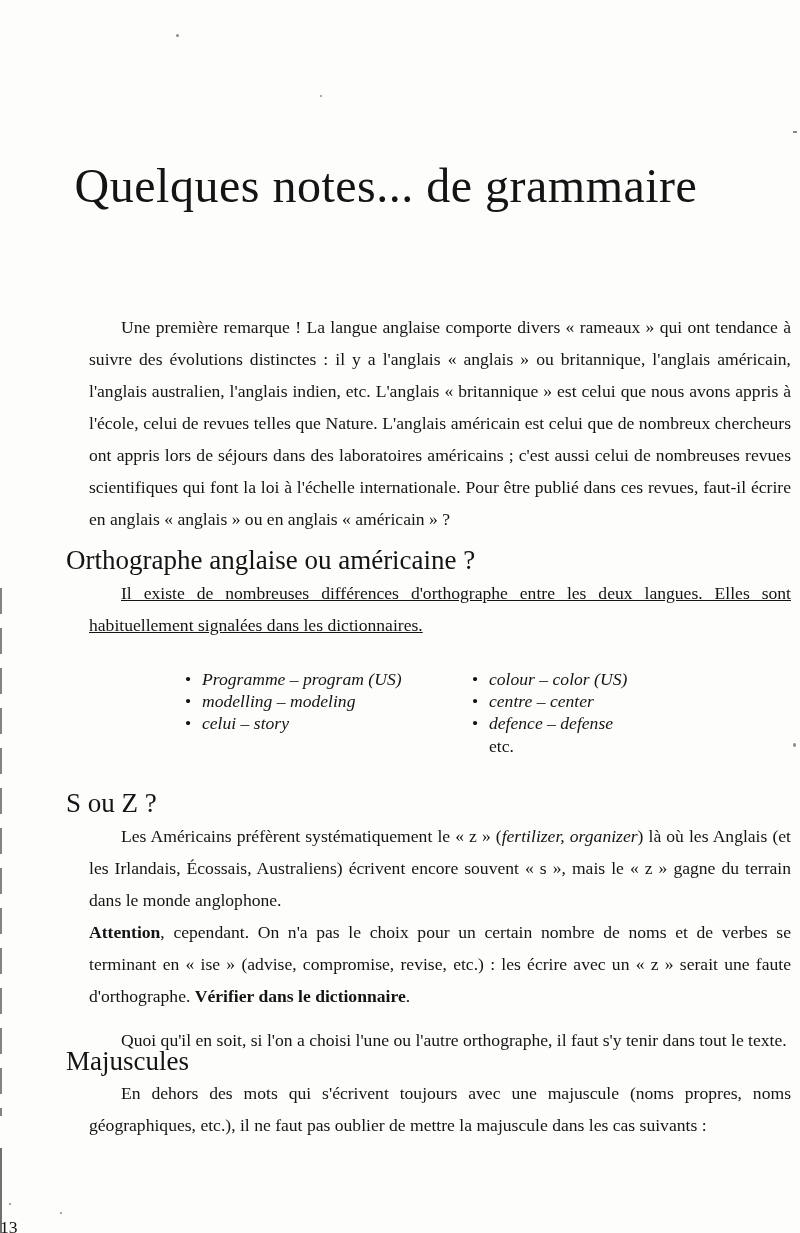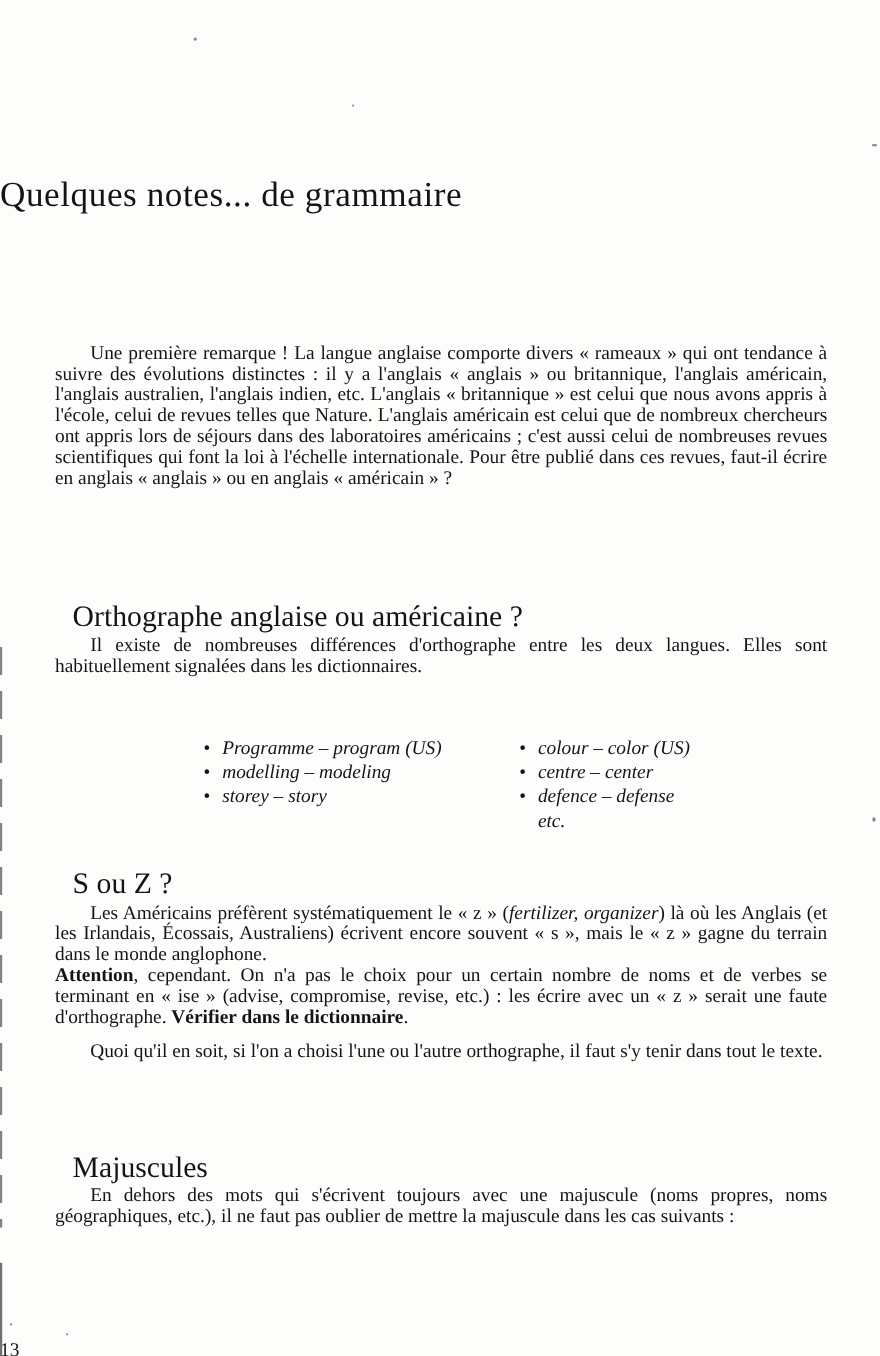--- a/index.html
+++ b/index.html
@@ -8,39 +8,39 @@
     position:relative;
     width:800px;height:1233px;
     background:#fdfdfc;
     font-family:"Liberation Serif","DejaVu Serif",serif;
     color:#141414;
     overflow:hidden;
     -webkit-font-smoothing:antialiased;
   }
   .title{
     position:absolute;top:158px;left:0;width:772px;
-    margin:0;text-align:left;
-    font-size:32px;font-weight:normal;letter-spacing:0.5px;
+    margin:0;text-align:center;
+    font-size:48px;font-weight:normal;letter-spacing:0.5px;
   }
-  .body-text{font-size:17.6px;line-height:19px;text-align:justify;}
+  .body-text{font-size:17.6px;line-height:32px;text-align:justify;margin-left:39px;}
   .para{margin:0;}
   .ind{text-indent:32px;}
   .block{position:absolute;left:50px;width:702px;}
   .heading{
     position:absolute;left:50px;margin:16px;
     font-size:27px;font-weight:normal;
   }
   .examples{position:absolute;top:668px;left:50px;width:702px;font-size:17.6px;line-height:22.2px;}
   .ex-col{position:absolute;top:0;margin:0;padding:0;list-style:none;}
   .ex-col.left{left:135px;}
   .ex-col.right{left:422px;}
   .ex-item{white-space:nowrap;}
   .blt{display:inline-block;width:17px;font-style:normal;}
   .itx{font-style:italic;}
-  .etc{padding-left:17px;font-style:italic;}
+  .etc{padding-left:17px;}
   .b{font-weight:bold;}
   .i{font-style:italic;}
   .pageno{
     position:absolute;top:1217px;left:0;width:784px;margin:0;
     text-align:left;font-size:17.6px;
   }
   
   .edge-ticks{
     position:absolute;left:0;top:588px;width:2px;height:528px;
     background:repeating-linear-gradient(to bottom,#5a5a5a 0 26px,transparent 26px 40px);
@@ -61,29 +61,29 @@
 <div class="page">
 
   <h1 class="title">Quelques notes... de grammaire</h1>
 
   <div class="block body-text" style="top:311px;">
     <p class="para ind">Une première remarque ! La langue anglaise comporte divers « rameaux » qui ont tendance à suivre des évolutions distinctes : il y a l'anglais « anglais » ou britannique, l'anglais américain, l'anglais australien, l'anglais indien, etc. L'anglais « britannique » est celui que nous avons appris à l'école, celui de revues telles que Nature. L'anglais américain est celui que de nombreux chercheurs ont appris lors de séjours dans des laboratoires américains ; c'est aussi celui de nombreuses revues scientifiques qui font la loi à l'échelle internationale. Pour être publié dans ces revues, faut-il écrire en anglais « anglais » ou en anglais « américain » ?</p>
   </div>
 
   <h2 class="heading" style="top:529px;">Orthographe anglaise ou américaine ?</h2>
 
-  <div class="block body-text" style="top:577px;">
+  <div class="block body-text" style="top:577px;text-decoration:underline;">
     <p class="para ind">Il existe de nombreuses différences d'orthographe entre les deux langues. Elles sont habituellement signalées dans les dictionnaires.</p>
   </div>
 
   <div class="examples">
     <ul class="ex-col left">
       <li class="ex-item"><span class="blt">•</span><span class="itx">Programme – program (US)</span></li>
       <li class="ex-item"><span class="blt">•</span><span class="itx">modelling – modeling</span></li>
-      <li class="ex-item"><span class="blt">•</span><span class="itx">storey – story</span></li>
+      <li class="ex-item"><span class="blt">•</span><span class="itx">celui – story</span></li>
     </ul>
     <ul class="ex-col right">
       <li class="ex-item"><span class="blt">•</span><span class="itx">colour – color (US)</span></li>
       <li class="ex-item"><span class="blt">•</span><span class="itx">centre – center</span></li>
       <li class="ex-item"><span class="blt">•</span><span class="itx">defence – defense</span></li>
       <li class="ex-item etc">etc.</li>
     </ul>
   </div>
 
   <h2 class="heading" style="top:772px;">S ou Z ?</h2>

